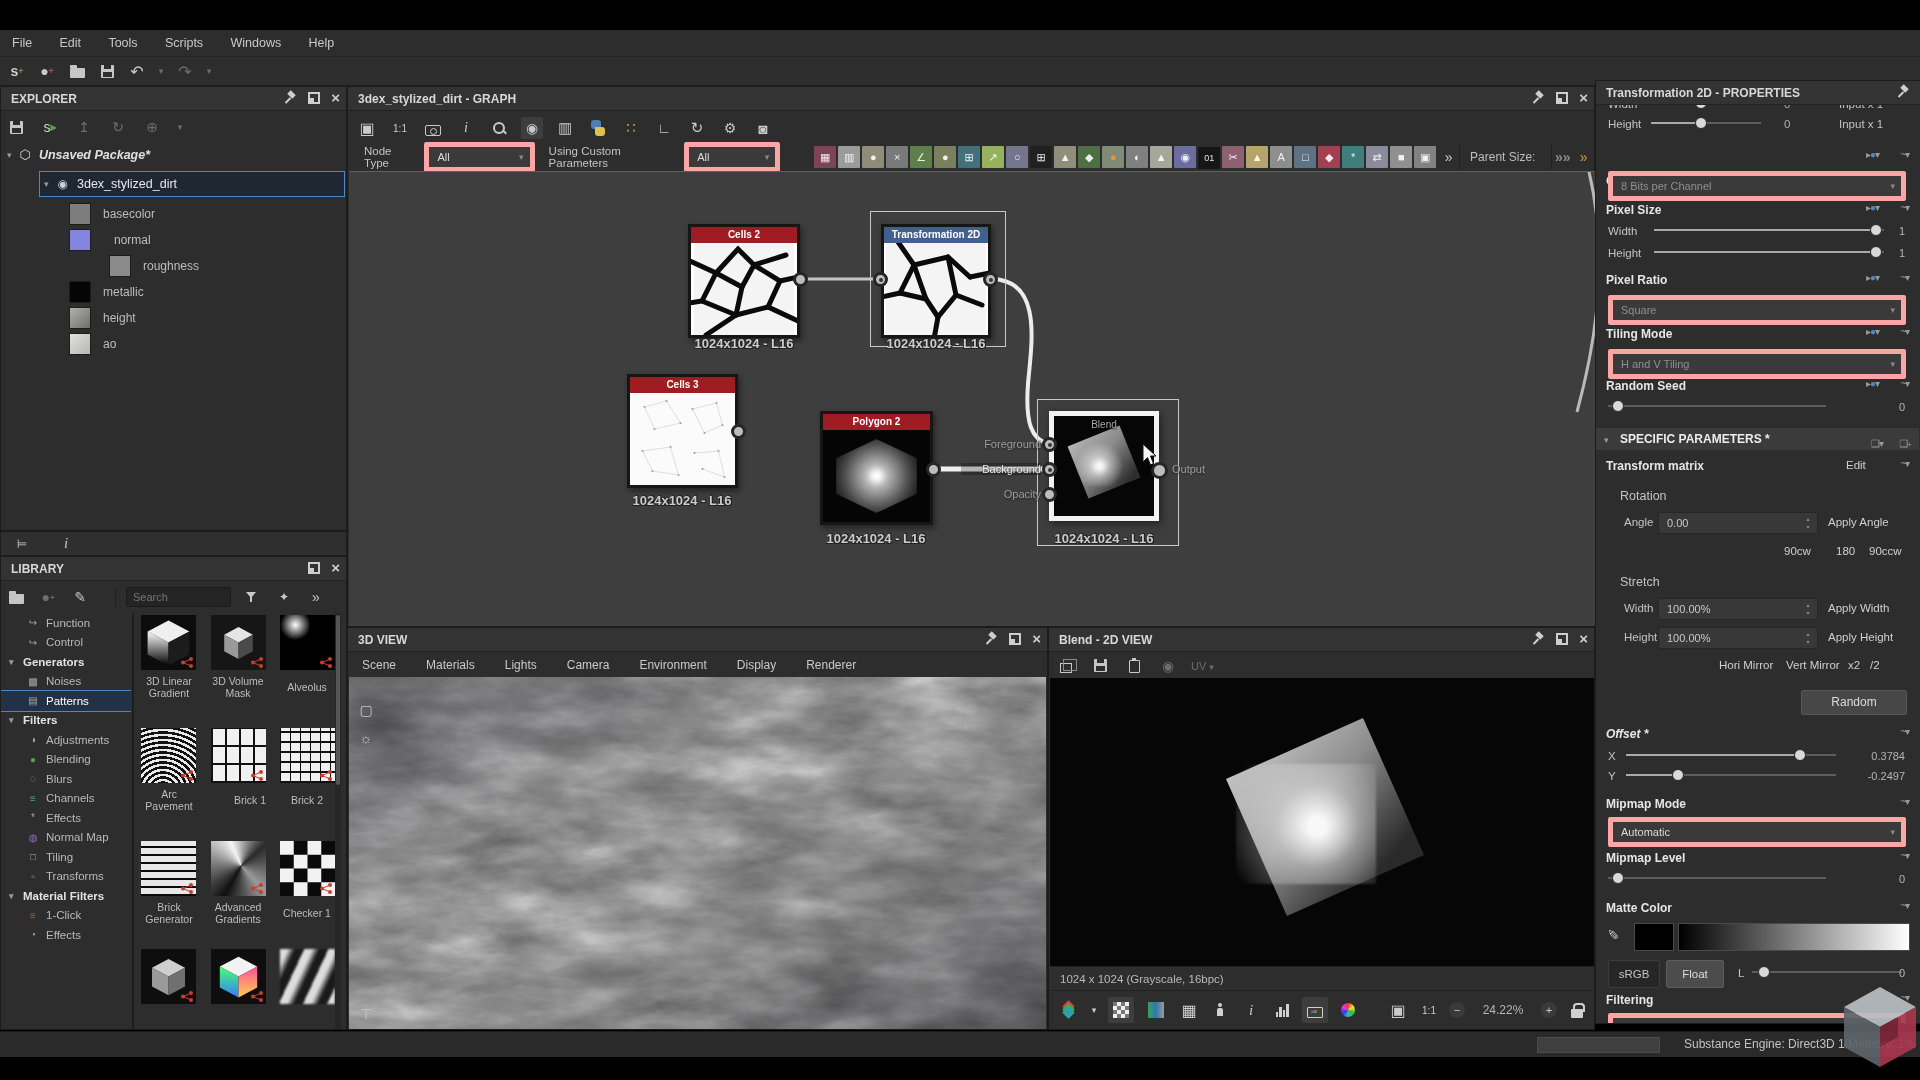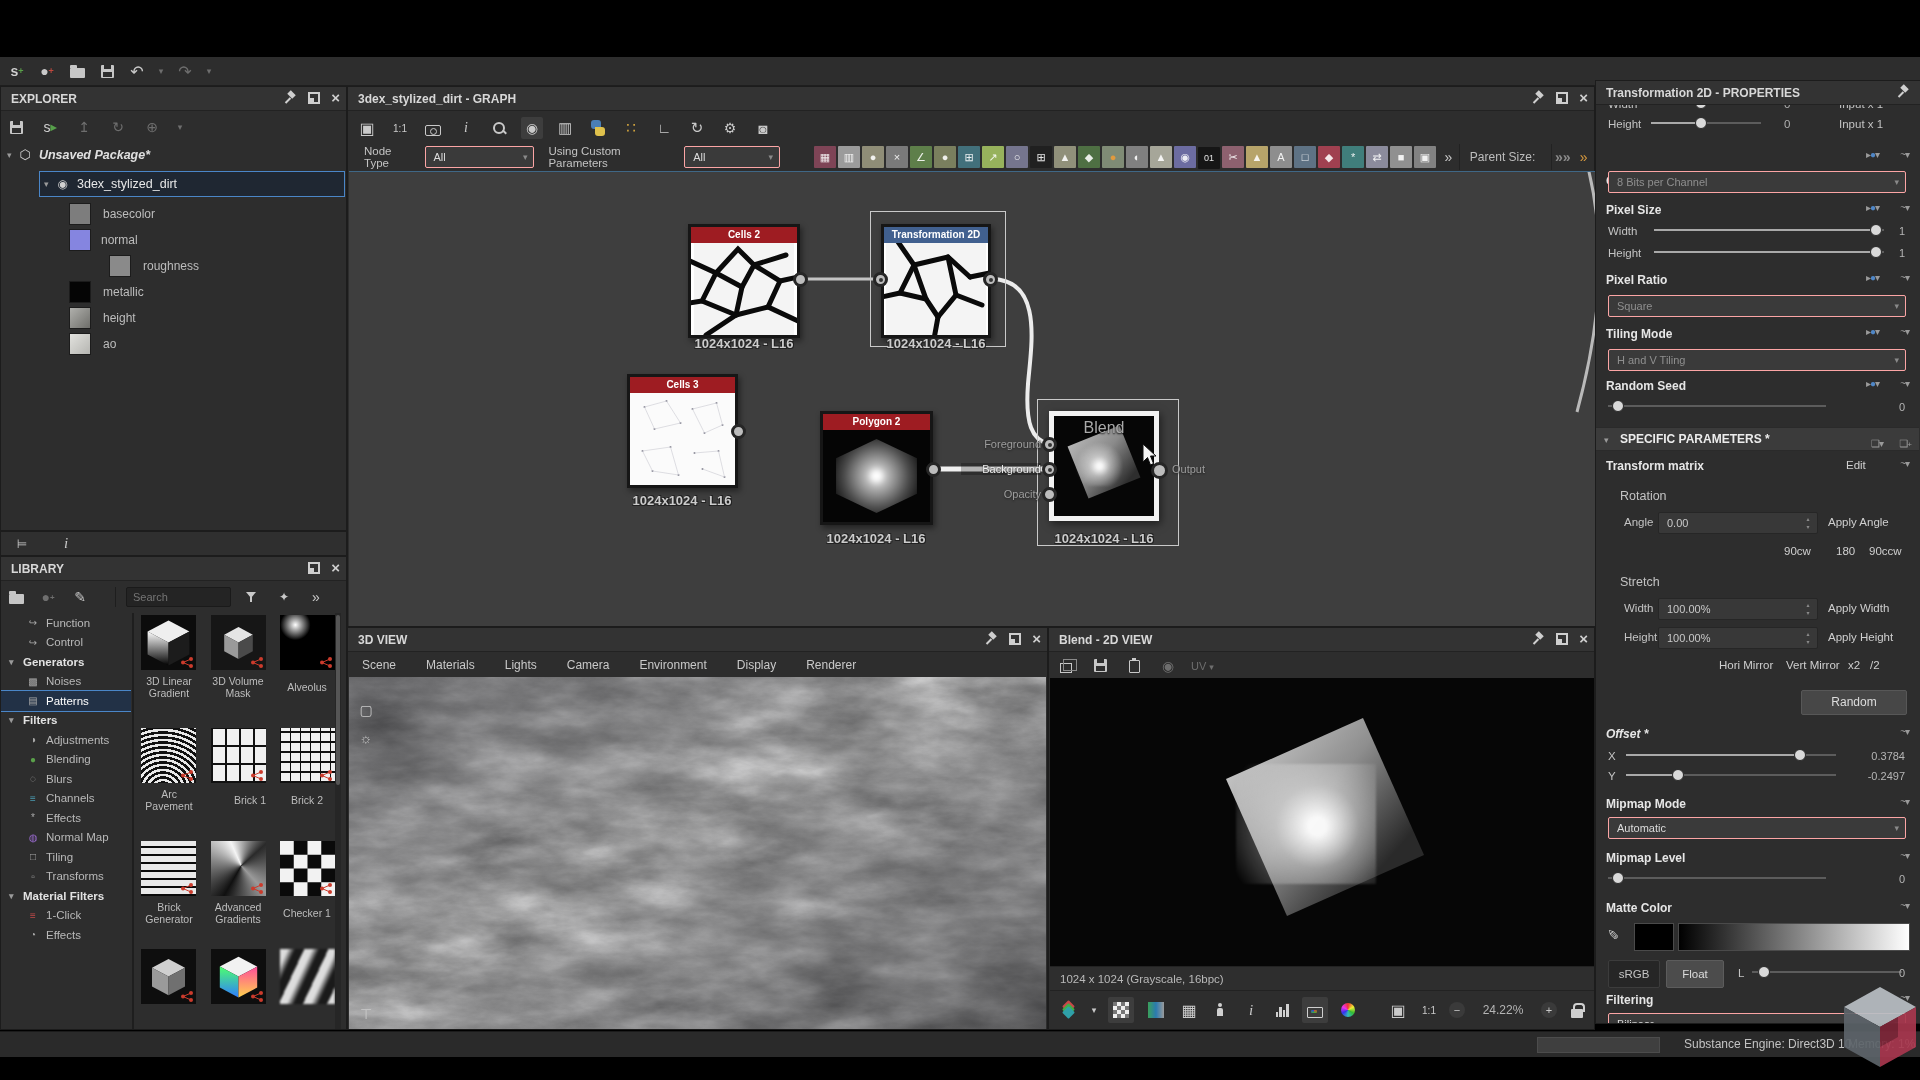--- a/index.html
+++ b/index.html
@@ -13,21 +13,21 @@
            font-weight:bold; color:#d8d8d8; font-size:12px; white-space:nowrap; }
   .winbtns { position:absolute; top:4px; right:6px; display:flex; gap:11px; align-items:center; }
   .i-pin { position:relative; width:14px; height:14px; }
   .i-pin::before { content:""; position:absolute; left:5px; top:1px; width:7px; height:5px; background:#cfcfcf; transform:rotate(45deg); }
   .i-pin::after { content:""; position:absolute; left:4px; top:6px; width:2px; height:7px; background:#cfcfcf; transform:rotate(45deg); }
   .i-max { width:12px; height:12px; border:2px solid #cfcfcf; position:relative; }
   .i-max::after { content:""; position:absolute; left:-1px; bottom:-1px; width:5px; height:5px; background:#cfcfcf; }
   .i-close { color:#cfcfcf; font-size:15px; line-height:14px; font-weight:bold; }
   .ico { display:inline-flex; align-items:center; justify-content:center; width:22px; height:22px; color:#c9c9c9; font-size:14px; }
   .dim { color:#6e6e6e !important; }
-  .dd { position:absolute; background:#3a3a3a; border:1px solid #fca5a5; border-radius:2px;
+  .dd { position:absolute; background:#3a3a3a; border:5px solid #fca5a5; border-radius:2px;
         line-height:20px; padding:0 8px; font-size:11px; color:#8f8f8f; }
   .dd.en { color:#dcdcdc; }
   .dd .arr { position:absolute; right:6px; top:0; color:#8a8a8a; font-size:9px; }
   .slider { position:absolute; height:14px; }
   .slider .tr { position:absolute; left:0; right:0; top:6px; height:2px; background:#5c5c5c; }
   .slider .fill { position:absolute; left:0; top:6px; height:2px; background:#a9a9a9; }
   .slider .hd { position:absolute; top:1px; width:12px; height:12px; border-radius:50%; background:#d9d9d9; border:1px solid #2a2a2a; }
   .seclab { position:absolute; font-weight:bold; color:#e6e6e6; font-size:12px; }
   .sico { position:absolute; color:#9a9a9a; font-size:10px; letter-spacing:-1px; }
   .sico .bdot { color:#4f86c6; }
@@ -92,20 +92,28 @@
   .gmenu { display:inline-block; margin-right:10px; color:#c9c9c9; font-size:12px; }
   .treethumb { width:22px; height:22px; border:1px solid #1c1c1c; }
   .scroll { position:absolute; background:#262626; }
   .scroll .th { position:absolute; left:1px; right:1px; background:#555; border-radius:2px; }
 </style>
 </head>
 <body>
 
 <div id="app">
 
+  <div class="abs" style="left:0;top:30;top:30px;width:1920px;height:27px;background:#2d2d2d;border-bottom:1px solid #242424;">
+    <span class="menuitem">File</span>
+    <span class="menuitem">Edit</span>
+    <span class="menuitem">Tools</span>
+    <span class="menuitem">Scripts</span>
+    <span class="menuitem">Windows</span>
+    <span class="menuitem">Help</span>
+  </div>
 
   <div class="abs" style="left:0;top:57px;width:1920px;height:29px;background:#2d2d2d;border-bottom:1px solid #1e1e1e;display:flex;align-items:center;padding-left:6px;gap:8px;">
     <span class="ico" style="font-weight:bold;color:#cfcfcf;">s<b style="color:#5aa04a;font-size:9px;">+</b></span>
     <span class="ico">●<b style="color:#c0483e;font-size:9px;">+</b></span>
     <span class="ico">
         <span class="i-folder"></span>
       </span>
     <span class="ico">
         <span class="i-floppy"></span>
       </span>
@@ -142,21 +150,21 @@
     <div class="abs" style="left:38px;top:84px;width:306px;height:26px;border:1px solid #4a86c8;background:#1f2732;display:flex;align-items:center;gap:9px;padding-left:4px;">
       <span style="color:#9a9a9a;font-size:9px;">▾</span>
       <span style="color:#d0d0d0;font-size:12px;">◉</span>
       <span style="color:#e8e8e8;font-size:12.5px;">3dex_stylized_dirt</span>
     </div>
     <div class="abs" style="left:68px;top:114px;">
       <div style="height:26px;display:flex;align-items:center;gap:12px;">
         <span class="treethumb" style="background: rgb(125, 125, 125);"></span>
         <span style="color:#bdbdbd;">basecolor</span>
         </div>
-      <div style="height:26px;display:flex;align-items:center;gap:10px;">
+      <div style="height:26px;display:flex;align-items:center;gap:23px;">
         <span class="treethumb" style="background: rgb(133, 133, 224);"></span>
         <span style="color:#bdbdbd;">normal</span>
         </div>
       <div style="height:26px;display:flex;align-items:center;gap:12px;margin-left:40px;">
         <span class="treethumb" style="background: rgb(138, 138, 138);"></span>
         <span style="color:#bdbdbd;">roughness</span>
         </div>
       <div style="height:26px;display:flex;align-items:center;gap:12px;">
         <span class="treethumb" style="background: rgb(5, 5, 5);"></span>
         <span style="color:#bdbdbd;">metallic</span>
@@ -567,21 +575,21 @@
       </div>
       <div class="nlabel" style="left:437px;top:359px;">1024x1024 - L16</div>
 
       <div class="abs" style="left:688px;top:227px;width:142px;height:147px;border:1px solid #c9c9c9;"></div>
       <div class="abs" style="left:700px;top:239px;width:110px;height:110px;border:5px solid #f2f2f2;background:#000;box-shadow:2px 3px 8px rgba(0,0,0,.5);">
         <div class="nimg" style="height:100%;background:#060606;">
           <div style="position:absolute;left:22%;top:18%;width:56%;height:56%;transform:rotate(-22deg);
                background:linear-gradient(150deg,#b5b5b5 0%,#8a8a8a 45%,#2e2e2e 90%);"></div>
           <div style="position:absolute;left:18%;top:26%;width:50%;height:44%;
                background:radial-gradient(circle at 55% 55%, rgba(255,255,255,.95) 0 7%, rgba(255,255,255,.45) 28%, transparent 65%);filter:blur(1px);"></div>
-          <div style="position:absolute;top:3px;width:100%;text-align:center;color:#a9a9a9;font-size:16px;text-shadow:0 1px 2px #000;">Blend</div>
+          <div style="position:absolute;top:3px;width:100%;text-align:center;color:#a9a9a9;font-size:10px;text-shadow:0 1px 2px #000;">Blend</div>
         </div>
       </div>
       <div class="nlabel" style="left:665px;top:359px;">1024x1024 - L16</div>
 
       <span class="portlab" style="left:612px;top:266px;width:80px;text-align:right;">Foreground</span>
       <span class="portlab" style="left:612px;top:291px;width:80px;text-align:right;color:#efefef;background:rgba(0,0,0,.25);">Background</span>
       <span class="portlab" style="left:612px;top:316px;width:80px;text-align:right;">Opacity</span>
       <span class="portlab" style="left:823px;top:291px;">Output</span>
 
       <span class="dot" style="left:444px;top:100px;"></span>

